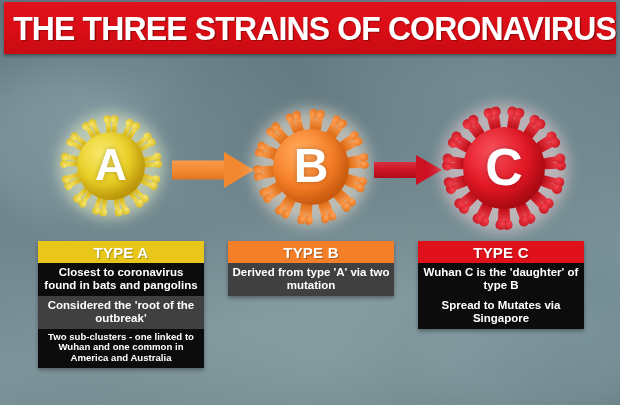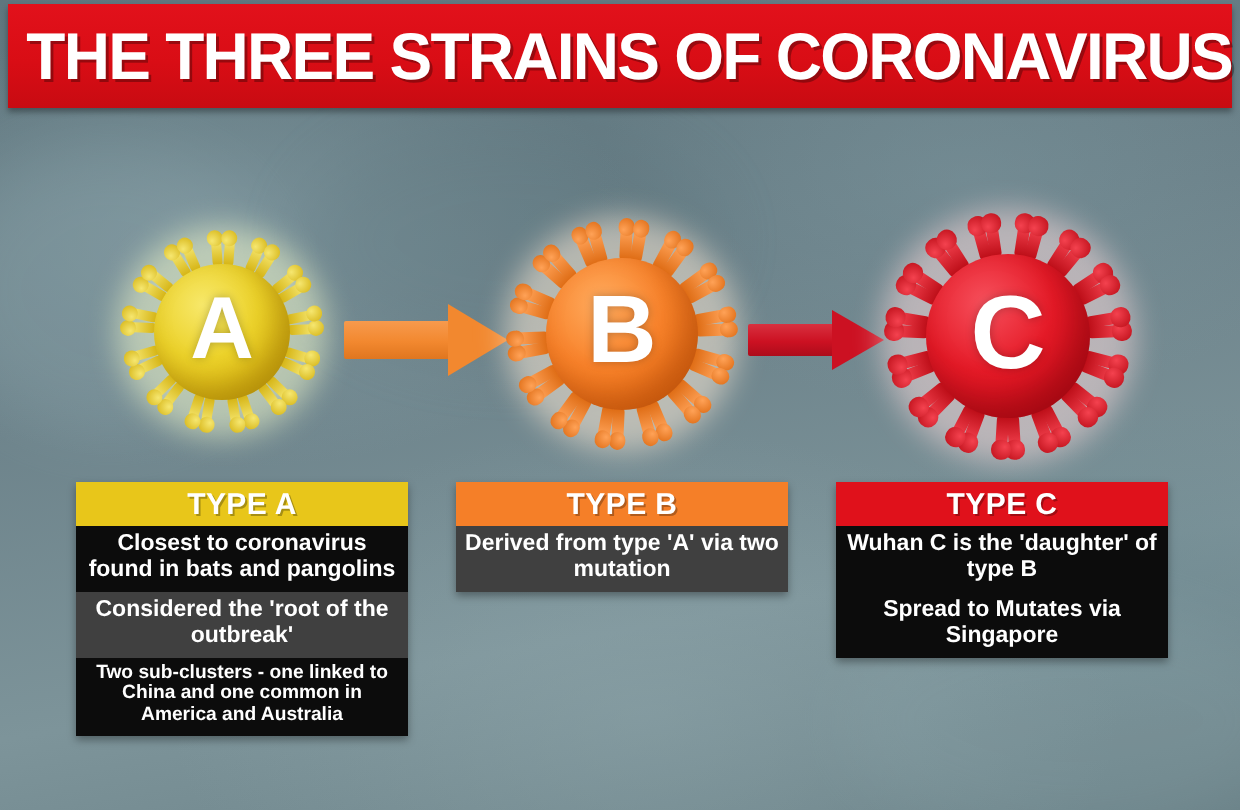--- a/index.html
+++ b/index.html
@@ -534,21 +534,21 @@
       </div>
     <div class="body" style="background:radial-gradient(circle at 36% 30%, #f6505c 0%, #e51a27 44%, #cf0f1b 74%, #ac0a13 100%);
                 inset:18px; box-shadow:inset -7px -9px 15px rgba(120,5,12,0.45);"></div>
     <div class="virus-letter" style="font-size:52px;">C</div>
   </div>
 
   <div class="panel" id="panel-0" style="left:38px; top:241px;">
       <div class="panel-header" style="background: rgb(232, 198, 26);">TYPE A</div>
       <div class="panel-row row-dark sz-normal">Closest to coronavirus found in bats and pangolins</div>
       <div class="panel-row row-gray sz-normal">Considered the 'root of the outbreak'</div>
-      <div class="panel-row row-dark sz-small">Two sub-clusters - one linked to China and one common in America and Australia</div>
+      <div class="panel-row row-dark sz-small">Two sub-clusters - one linked to Wuhan and one common in America and Australia</div>
     </div>
   <div class="panel" id="panel-1" style="left:228px; top:241px;">
       <div class="panel-header" style="background: rgb(245, 127, 40);">TYPE B</div>
       <div class="panel-row row-gray sz-normal">Derived from type 'A' via two mutation</div>
     </div>
   <div class="panel" id="panel-2" style="left:418px; top:241px;">
       <div class="panel-header" style="background: rgb(224, 17, 27); text-align: center;">TYPE C</div>
       <div class="panel-row row-dark sz-normal">Wuhan C is the 'daughter' of type B</div>
       <div class="panel-row row-dark sz-normal">Spread to Mutates via Singapore</div>
     </div>

